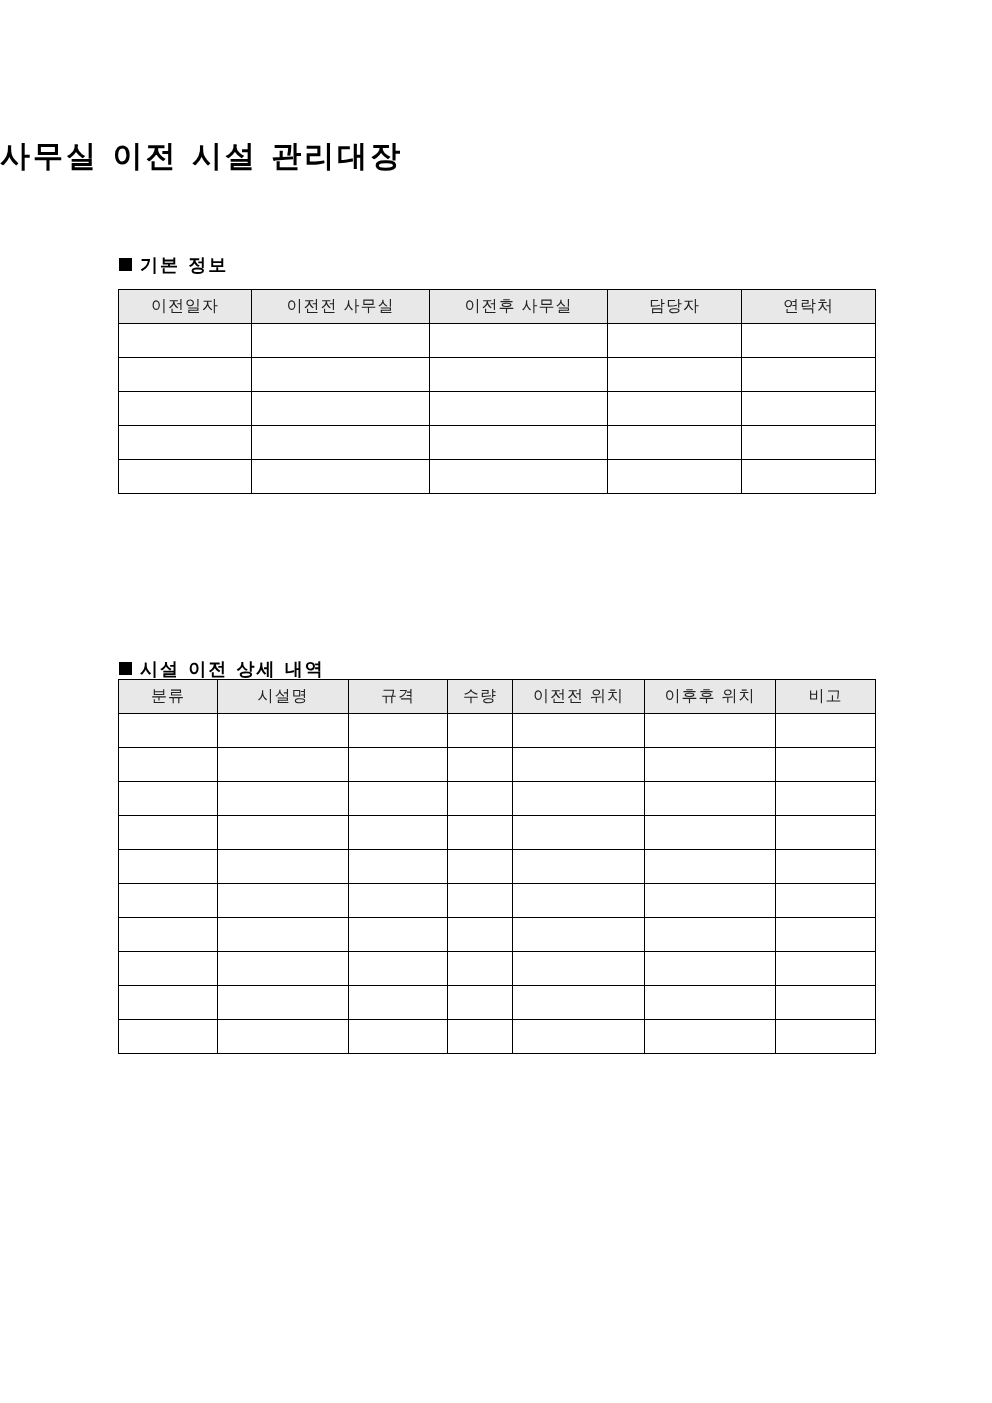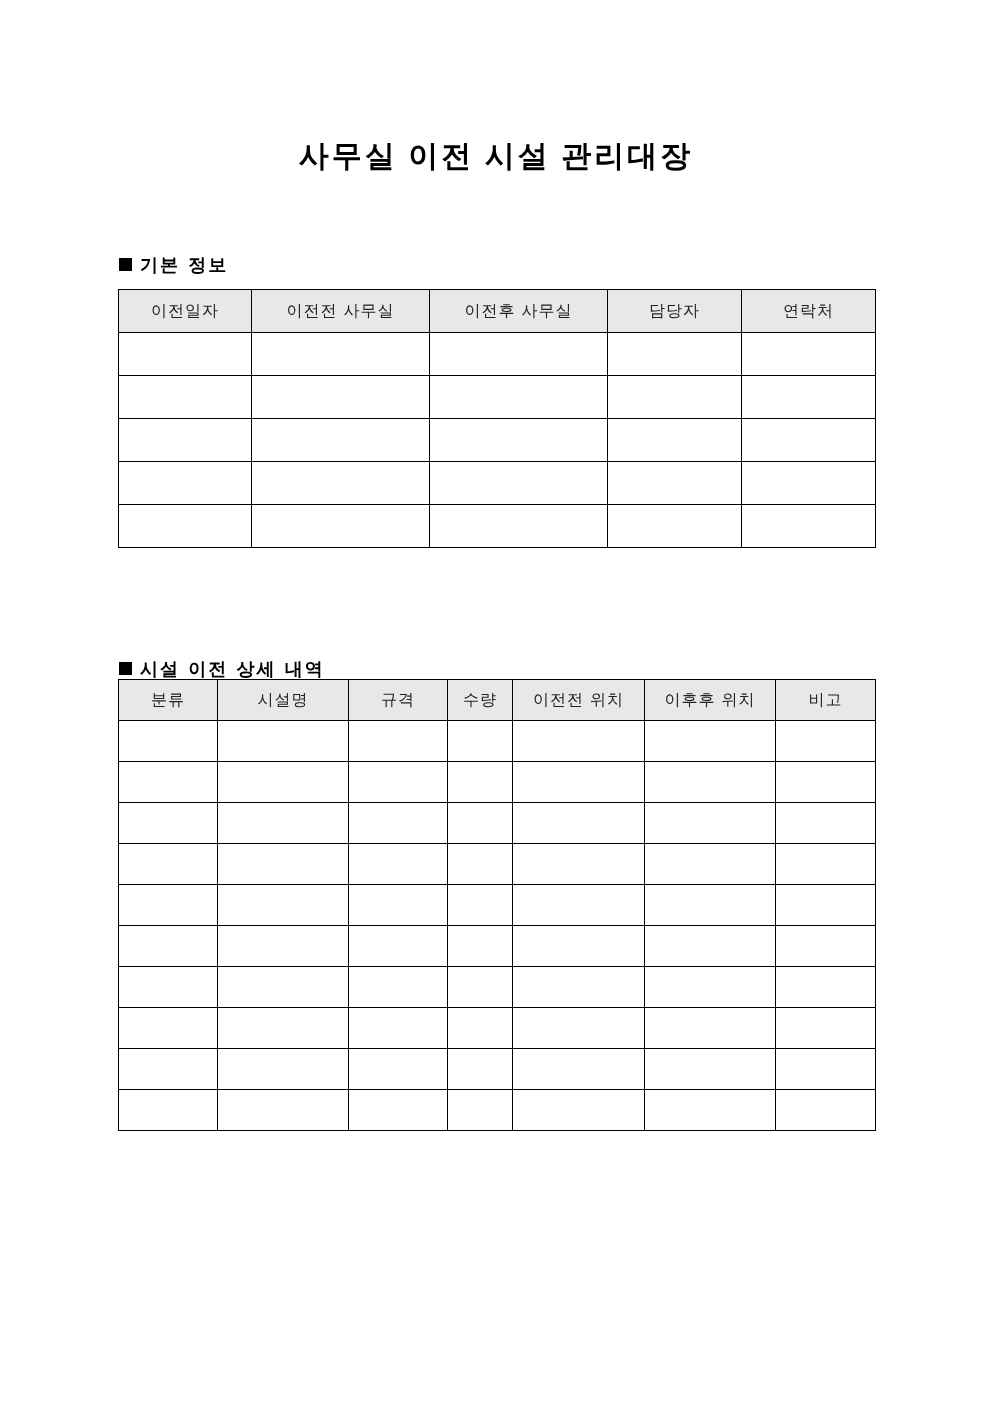--- a/index.html
+++ b/index.html
@@ -1,26 +1,26 @@
 <!DOCTYPE html>
 <html><head>
 <meta charset="utf-8">
 <style>
   html, body { margin: 0; padding: 0; background: #ffffff; }
   body { width: 992px; height: 1403px; position: relative; font-family: "DejaVu Sans", "Liberation Sans", sans-serif; color: #000; }
-  .title { position: absolute; left: 0; top: 136px; width: 992px; text-align: center; font-size: 30px; font-weight: bold; letter-spacing: 3px; font-family: Liberation Serif, serif; }
+  .title { position: absolute; left: 0; top: 136px; width: 992px; font-size: 30px; font-weight: bold; letter-spacing: 3px; }
   .section-heading { position: absolute; left: 119px; font-size: 18px; font-weight: bold; letter-spacing: 2px; }
   .section-heading .bullet { display: inline-block; width: 13px; height: 13px; background: #000; margin-right: 8px; vertical-align: 0px; }
   table { position: absolute; left: 118px; border-collapse: collapse; table-layout: fixed; }
   td, th { border: 1.5px solid #000; padding: 0; font-weight: normal; font-size: 16px; text-align: center; color: #222; letter-spacing: 1px; }
   th { background: #e8e8e8; }
   #t1 { top: 289px; width: 757px; }
-  #t1 tr { height: 43px; }
+  #t1 tr { height: 34px; }
   #t2 { top: 679px; width: 757px; }
-  #t2 tr { height: 41px; padding-left: 44px; }
+  #t2 tr { height: 34px; padding-left: 44px; }
 </style>
 </head>
 <body>
 
 <div class="title">사무실 이전 시설 관리대장</div>
 
 <div class="section-heading" style="top:253px;">
   <span class="bullet"></span><span>기본 정보</span>
 </div>
 

